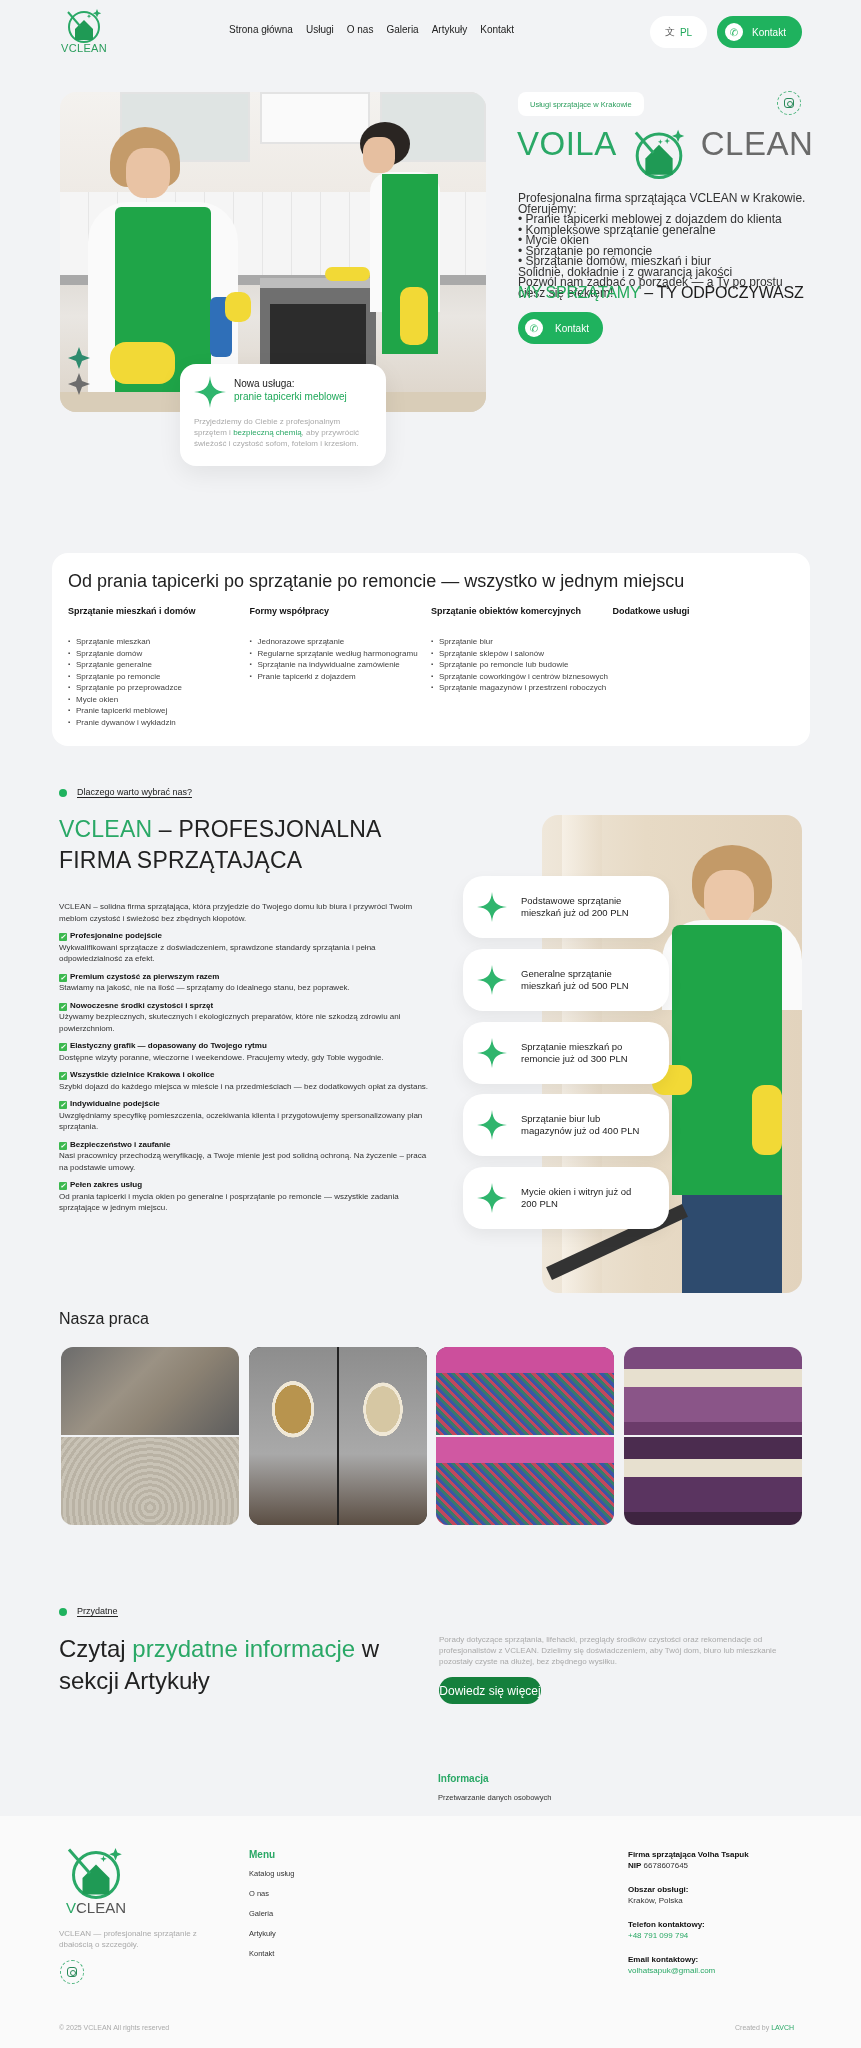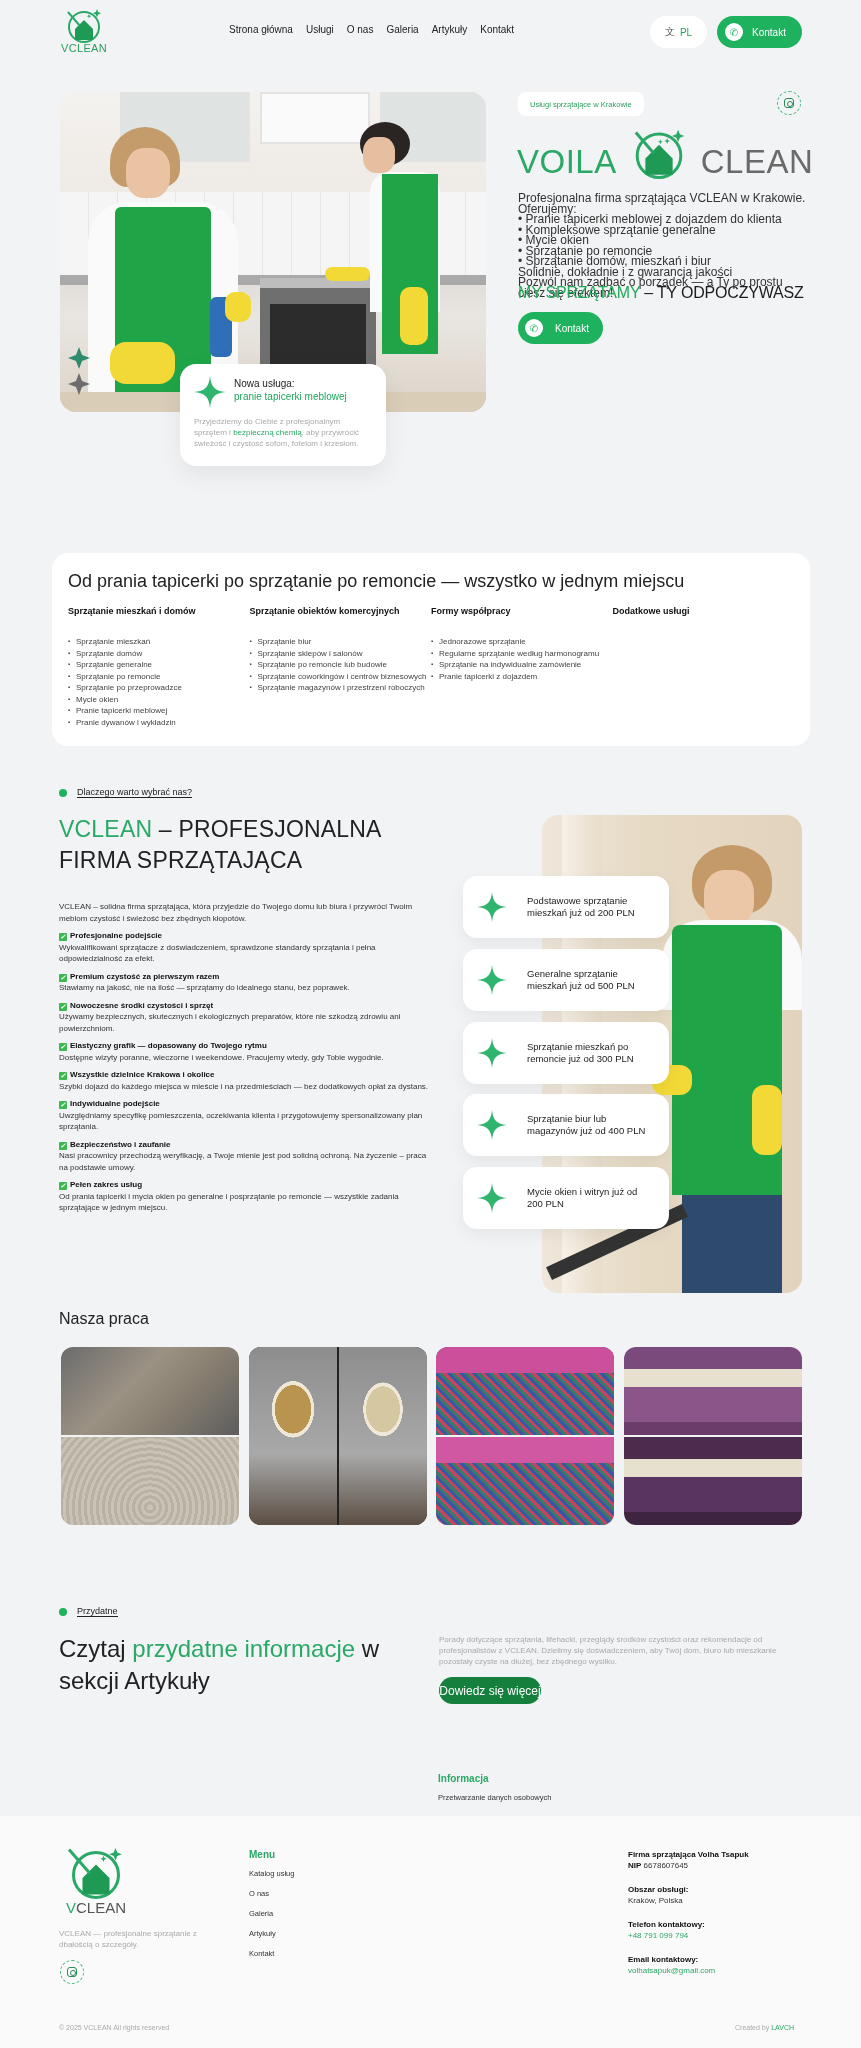--- a/index.html
+++ b/index.html
@@ -19,21 +19,21 @@
 .cab{position:absolute;background:#fafafa;border:2px solid #e3e3e3}
 .person{position:absolute}
 .new-card{left:180px;top:364px;width:206px;height:102px;background:#fff;border-radius:16px;box-shadow:0 8px 24px rgba(0,0,0,.07);padding:14px 14px}
 .new-title{font-size:10px;color:#222;margin-left:40px}
 .new-sub{font-size:10px;color:#1fa85a;margin-left:40px;margin-top:2px}
 .new-desc{font-size:8px;color:#aaa;margin-top:14px;line-height:11px}
 .badge-loc{left:518px;top:92px;height:24px;padding:0 12px;background:#fff;border-radius:8px;font-size:7.5px;color:#2a9d5c;display:flex;align-items:center}
 .insta{width:24px;height:24px;border:1px dashed #4fb57f;border-radius:50%;display:flex;align-items:center;justify-content:center}
 .insta i{display:block;width:10px;height:10px;border:1.5px solid #2a8a5a;border-radius:3px;position:relative}
 .insta i:after{content:"";position:absolute;width:4px;height:4px;border:1.2px solid #2a8a5a;border-radius:50%;left:1.5px;top:1.5px}
-.brand{left:517px;top:125px;display:flex;align-items:flex-end;gap:12px}
+.brand{left:517px;top:125px;display:flex;align-items:flex-start;gap:12px}
 .brand .w1{font-size:33px;color:#2aa866;letter-spacing:.5px}
 .brand .w2{font-size:33px;color:#6a6a6a;letter-spacing:.5px}
 .hero-text{left:518px;top:193px;font-size:12px;color:#333;line-height:10.5px;width:290px}
 .hero-text ul{list-style:none}
 .hero-text li:before{content:"• ";}
 .slogan{left:518px;top:284px;font-size:16px;letter-spacing:-.2px}
 .slogan .g{color:#22a95a}
 .hero-contact{left:518px;top:312px;width:85px;height:32px;background:#1fb25e;border-radius:16px;display:flex;align-items:center;gap:12px;padding-left:7px;color:#fff;font-size:10px}
 
 .services{left:52px;top:553px;width:758px;height:193px;background:#fff;border-radius:16px;padding:18px 16px}
@@ -48,21 +48,21 @@
 .tag{display:flex;align-items:center;gap:10px;font-size:9px;color:#222}
 .tag .dot{width:8px;height:8px;border-radius:50%;background:#1fb25e}
 .tag span{border-bottom:1px solid #222}
 .why-title{left:59px;top:814px;font-size:23px;line-height:31px;color:#222;letter-spacing:.2px}
 .why-title .g{color:#2aa866}
 .why-text{left:59px;top:901px;width:370px;font-size:8px;color:#333;line-height:11.5px}
 .why-text p{margin-bottom:6px}
 .why-text b{font-size:8px;color:#111}
 .chk{display:inline-block;width:8px;height:8px;background:#3cb84f;border-radius:1px;color:#fff;font-size:7px;line-height:8px;text-align:center;margin-right:3px;vertical-align:-1px}
 .vac-img{left:542px;top:815px;width:260px;height:478px;border-radius:16px;overflow:hidden;background:linear-gradient(90deg,#efe7da 0%,#e7dac5 40%,#e2d3bd 100%)}
-.price{left:463px;width:206px;height:62px;background:#fff;border-radius:14px;box-shadow:0 6px 16px rgba(0,0,0,.06);display:flex;align-items:center;padding-left:14px;gap:20px}
+.price{left:463px;width:206px;height:62px;background:#fff;border-radius:20px;box-shadow:0 6px 16px rgba(0,0,0,.06);display:flex;align-items:center;padding-left:14px;gap:14px}
 .price .txt{font-size:9.5px;color:#222;line-height:12px}
 
 .gal-title{left:59px;top:1310px;font-size:16px;color:#222}
 .gal{top:1347px;width:178px;height:178px;border-radius:12px;overflow:hidden;display:grid}
 
 .art-title{left:59px;top:1633px;font-size:24px;line-height:32px;color:#222}
 .art-title .g{color:#2aa866}
 .art-desc{left:439px;top:1634px;width:370px;font-size:8px;color:#aaa;line-height:11px}
 .art-btn{left:439px;top:1677px;width:102px;height:27px;background:#15803d;border-radius:14px;color:#fff;font-size:12px;display:flex;align-items:center;justify-content:center}
 
@@ -206,36 +206,36 @@
           <li>Sprzątanie domów</li>
         <li>Sprzątanie generalne</li>
           <li>Sprzątanie po remoncie</li>
         <li>Sprzątanie po przeprowadzce</li>
           <li>Mycie okien</li>
         <li>Pranie tapicerki meblowej</li>
           <li>Pranie dywanów i wykładzin</li>
       </ul>
     </div>
     <div class="col">
+      <h3>Formy współpracy</h3>
+      <ul>
+        <li>Jednorazowe sprzątanie</li>
+          <li>Regularne sprzątanie według harmonogramu</li>
+        <li>Sprzątanie na indywidualne zamówienie</li>
+          <li>Pranie tapicerki z dojazdem</li>
+      </ul>
+    </div>
+    <div class="col">
       <h3>Sprzątanie obiektów komercyjnych</h3>
       <ul>
         <li>Sprzątanie biur</li>
           <li>Sprzątanie sklepów i salonów</li>
         <li>Sprzątanie po remoncie lub budowie</li>
           <li>Sprzątanie coworkingów i centrów biznesowych</li>
         <li>Sprzątanie magazynów i przestrzeni roboczych</li>
-      </ul>
-    </div>
-    <div class="col">
-      <h3>Formy współpracy</h3>
-      <ul>
-        <li>Jednorazowe sprzątanie</li>
-          <li>Regularne sprzątanie według harmonogramu</li>
-        <li>Sprzątanie na indywidualne zamówienie</li>
-          <li>Pranie tapicerki z dojazdem</li>
       </ul>
     </div>
     <div class="col">
       <h3>Dodatkowe usługi</h3>
     </div>
   </div>
 </div>
 
 <div class="abs tag" style="left:59px;top:787px">
   <i class="dot"></i>

